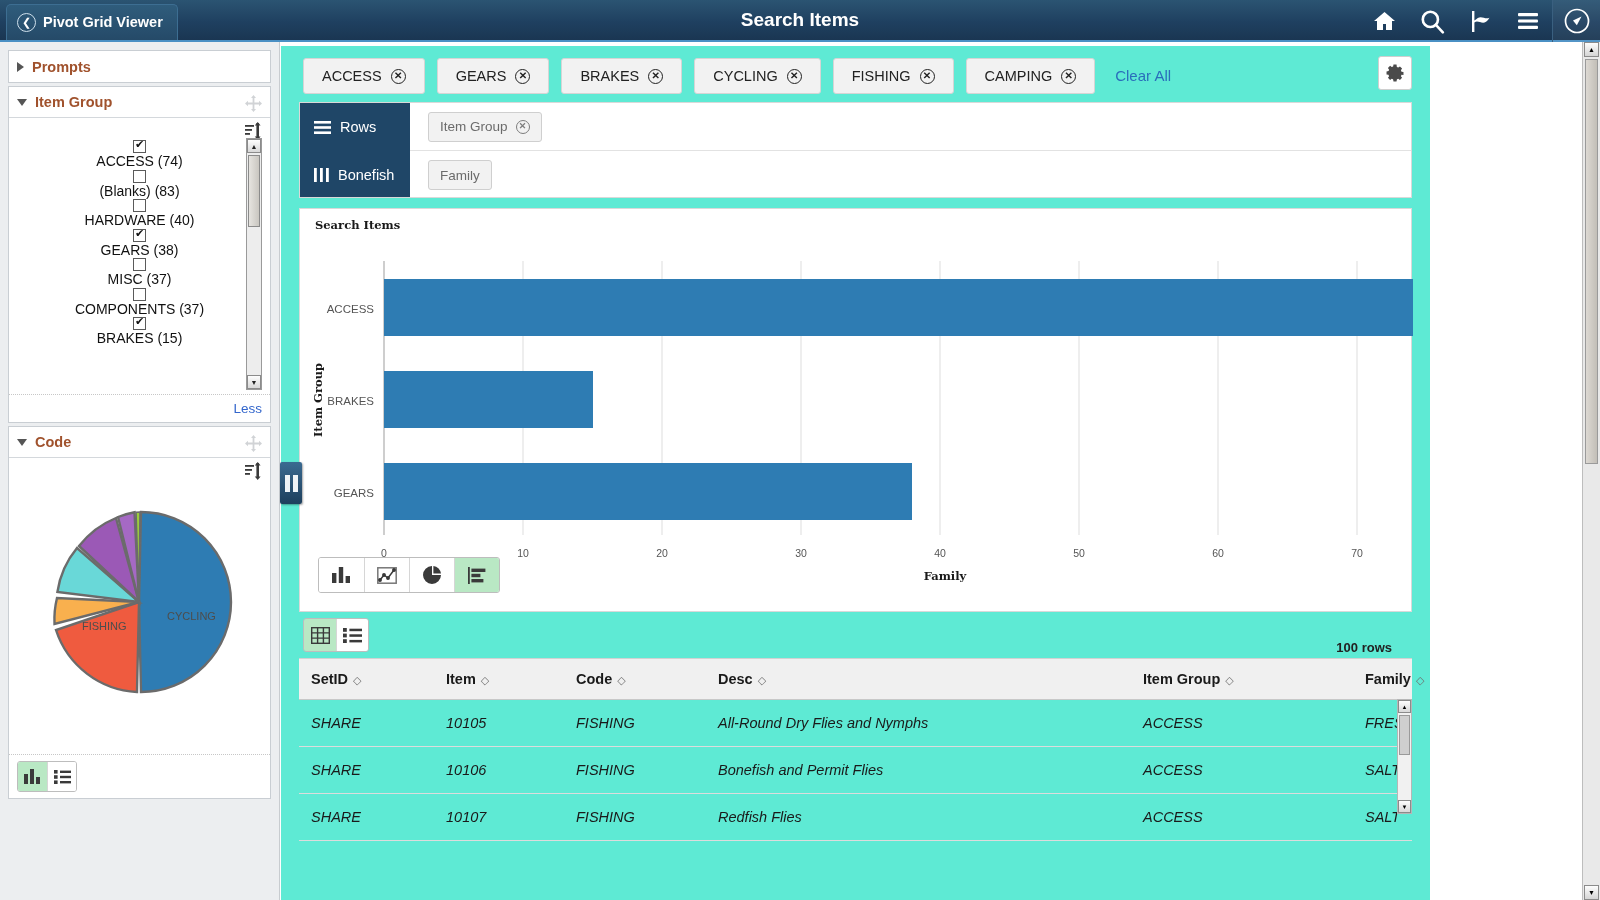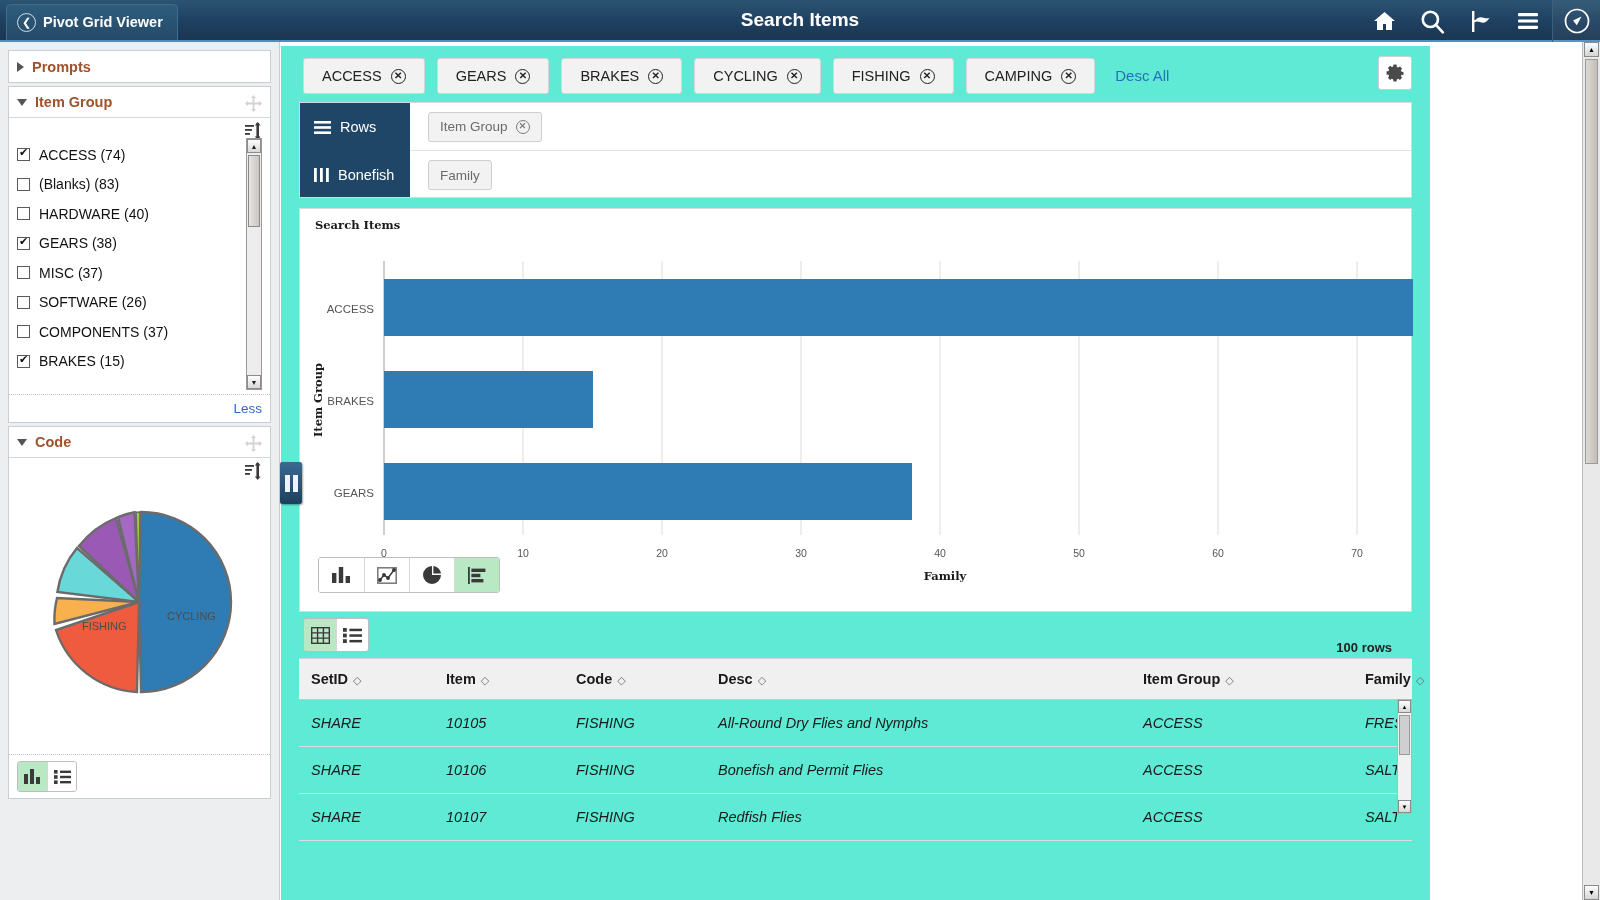--- a/index.html
+++ b/index.html
@@ -62,21 +62,21 @@
     width: 0; height: 0; margin-right: 8px;
   }
   .tri-right { border-left: 7px solid #555; border-top: 5px solid transparent; border-bottom: 5px solid transparent; }
   .tri-down { border-top: 7px solid #555; border-left: 5px solid transparent; border-right: 5px solid transparent; }
   .panel-title { color: #a0522d; font-size: 14.5px; font-weight: bold; }
   .move-icon { position: absolute; right: 8px; top: 8px; opacity: .45; }
 
   .facet-body { position: relative; padding: 6px 8px 4px 8px; height: 276px; }
   .sort-icon { position: absolute; right: 8px; top: 4px; cursor: pointer; }
   .chk-list { margin-top: 16px; }
-  .chk-row { display: flex; align-items: center; height: 29.5px; gap: 9px; cursor: pointer; }
+  .chk-row { display: flex; align-items: center; height: 29.5px; cursor: pointer; flex-direction: column; }
   .chk {
     width: 13px; height: 13px; border: 1px solid #5a5a5a; background: #fff;
     flex: 0 0 13px; position: relative;
   }
   .chk.on::after {
     content: "\2714"; position: absolute; left: 1px; top: -3px;
     font-size: 11px; color: #111; line-height: 13px;
   }
   .chk-label { font-size: 14px; color: #111; white-space: nowrap; }
 
@@ -305,24 +305,20 @@
         <div class="chk-row">
           <span class="chk on"></span>
           <span class="chk-label">GEARS (38)</span>
         </div>
         <div class="chk-row">
           <span class="chk"></span>
           <span class="chk-label">MISC (37)</span>
         </div>
         <div class="chk-row">
           <span class="chk"></span>
-          <span class="chk-label">SOFTWARE (26)</span>
-        </div>
-        <div class="chk-row">
-          <span class="chk"></span>
           <span class="chk-label">COMPONENTS (37)</span>
         </div>
         <div class="chk-row">
           <span class="chk on"></span>
           <span class="chk-label">BRAKES (15)</span>
         </div>
       </div>
 
       <div class="vscroll">
         <div class="btn-up">▲</div>
@@ -426,21 +422,21 @@
       <span class="x-circle">✕</span>
     </div>
     <div class="chip">
       <span>FISHING</span>
       <span class="x-circle">✕</span>
     </div>
     <div class="chip">
       <span>CAMPING</span>
       <span class="x-circle">✕</span>
     </div>
-    <span class="clear-all">Desc All</span>
+    <span class="clear-all">Clear All</span>
     <div class="gear-btn">
       <svg width="19" height="19" viewBox="0 0 20 20" fill="#4a4a4a">
           <path d="M10 6.4a3.6 3.6 0 1 0 0 7.2 3.6 3.6 0 0 0 0-7.2zm0 5.4a1.8 1.8 0 1 1 0-3.6 1.8 1.8 0 0 1 0 3.6z"></path>
           <path d="M18.4 11.6v-3.2l-2.1-.35a6.6 6.6 0 0 0-.62-1.5l1.24-1.73-2.26-2.26-1.73 1.24a6.6 6.6 0 0 0-1.5-.62L11.08.48H7.88l-.35 2.1a6.6 6.6 0 0 0-1.5.62L4.3 1.96 2.04 4.22 3.28 5.95a6.6 6.6 0 0 0-.62 1.5l-2.1.35v3.2l2.1.35c.14.53.35 1.03.62 1.5L2.04 14.6l2.26 2.26 1.73-1.24c.47.27.97.48 1.5.62l.35 2.1h3.2l.35-2.1a6.6 6.6 0 0 0 1.5-.62l1.73 1.24 2.26-2.26-1.24-1.73c.27-.47.48-.97.62-1.5z"></path>
         </svg>
     </div>
   </div>
 
   <div class="rowcol">
     <div class="rc-tabs">

